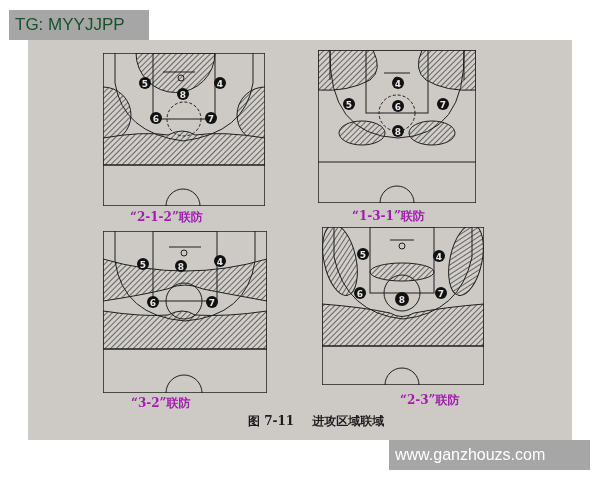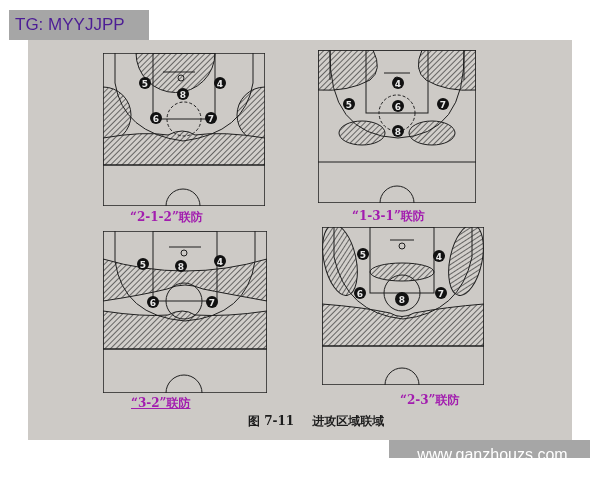--- a/index.html
+++ b/index.html
@@ -3,22 +3,22 @@
 <meta charset="utf-8">
 <style>
   html,body{margin:0;padding:0;}
   body{width:600px;height:480px;background:#ffffff;position:relative;overflow:hidden;font-family:"DejaVu Sans",sans-serif;}
   .photo{position:absolute;left:28px;top:40px;width:544px;height:400px;background:#cdcac6;}
   .court{position:absolute;}
   .court svg{display:block;}
   .caption{position:absolute;font-family:"DejaVu Serif",serif;font-size:12px;color:#a21caf;font-weight:bold;white-space:nowrap;}
   .fig-title{position:absolute;left:215px;top:413px;font-family:"DejaVu Serif",serif;font-size:12px;font-weight:bold;color:#1c1c1c;white-space:nowrap;padding-left:33px;}
   .fig-title .num{margin-right:18px;}
-  .wm-top{position:absolute;left:9px;top:10px;width:140px;height:30px;background:#a6a6a6;color:#4c1d95;font-family:"Liberation Sans",sans-serif;font-size:17px;line-height:30px;padding-left:6px;box-sizing:border-box;}
-  .wm-bottom{position:absolute;left:389px;top:440px;width:201px;height:18px;background:#a6a6a6;color:#ffffff;font-family:"Liberation Sans",sans-serif;font-size:16px;line-height:30px;padding-left:6px;box-sizing:border-box;text-align:center;}
+  .wm-top{position:absolute;left:9px;top:10px;width:140px;height:30px;background:#a6a6a6;color:#14532d;font-family:"Liberation Sans",sans-serif;font-size:17px;line-height:30px;padding-left:6px;box-sizing:border-box;}
+  .wm-bottom{position:absolute;left:389px;top:440px;width:201px;height:30px;background:#a6a6a6;color:#ffffff;font-family:"Liberation Sans",sans-serif;font-size:16px;line-height:30px;padding-left:6px;box-sizing:border-box;}
 </style>
 </head>
 <body>
 
 <div class="photo"></div>
 
 <svg width="0" height="0" style="position:absolute">
   <defs>
     <pattern id="hatch" patternUnits="userSpaceOnUse" width="4" height="4" patternTransform="rotate(45)">
       <rect width="4" height="4" fill="#d2cfcb"></rect>
@@ -115,21 +115,21 @@
         <text x="78" y="38.5">8</text>
       <circle cx="117" cy="30" r="6" fill="#111"></circle>
         <text x="117" y="33.5">4</text>
       <circle cx="50" cy="71" r="6" fill="#111"></circle>
         <text x="50" y="74.5">6</text>
       <circle cx="109" cy="71" r="6" fill="#111"></circle>
         <text x="109" y="74.5">7</text>
     </g>
   </svg>
 </div>
-<div class="caption" style="left:131px;top:395px;text-decoration:underline;">“3-2”联防</div>
+<div class="caption" style="left:131px;top:395px;">“3-2”联防</div>
 
 <div class="court" style="left:322px;top:227px;">
   <svg width="162" height="158" viewBox="0 0 162 158">
     <ellipse cx="18" cy="33" rx="16" ry="36" transform="rotate(-12 18 33)" fill="url(#hatch)" stroke="#1f1f1f" stroke-width="1"></ellipse>
     <ellipse cx="144" cy="33" rx="16" ry="36" transform="rotate(12 144 33)" fill="url(#hatch)" stroke="#1f1f1f" stroke-width="1"></ellipse>
     <ellipse cx="80" cy="45" rx="32" ry="9" fill="url(#hatch)" stroke="#1f1f1f" stroke-width="1"></ellipse>
     <path d="M0 77 Q40 80 68 86 Q80 93 92 86 Q124 80 162 77 L162 119 L0 119 Z" fill="url(#hatch)" stroke="#1f1f1f" stroke-width="1"></path>
     <rect x="0" y="0" width="162" height="158" fill="none" stroke="#1f1f1f" stroke-width="1.5"></rect>
     <line x1="12" y1="0" x2="12" y2="30" stroke="#1f1f1f"></line>
     <line x1="150" y1="0" x2="150" y2="30" stroke="#1f1f1f"></line>

